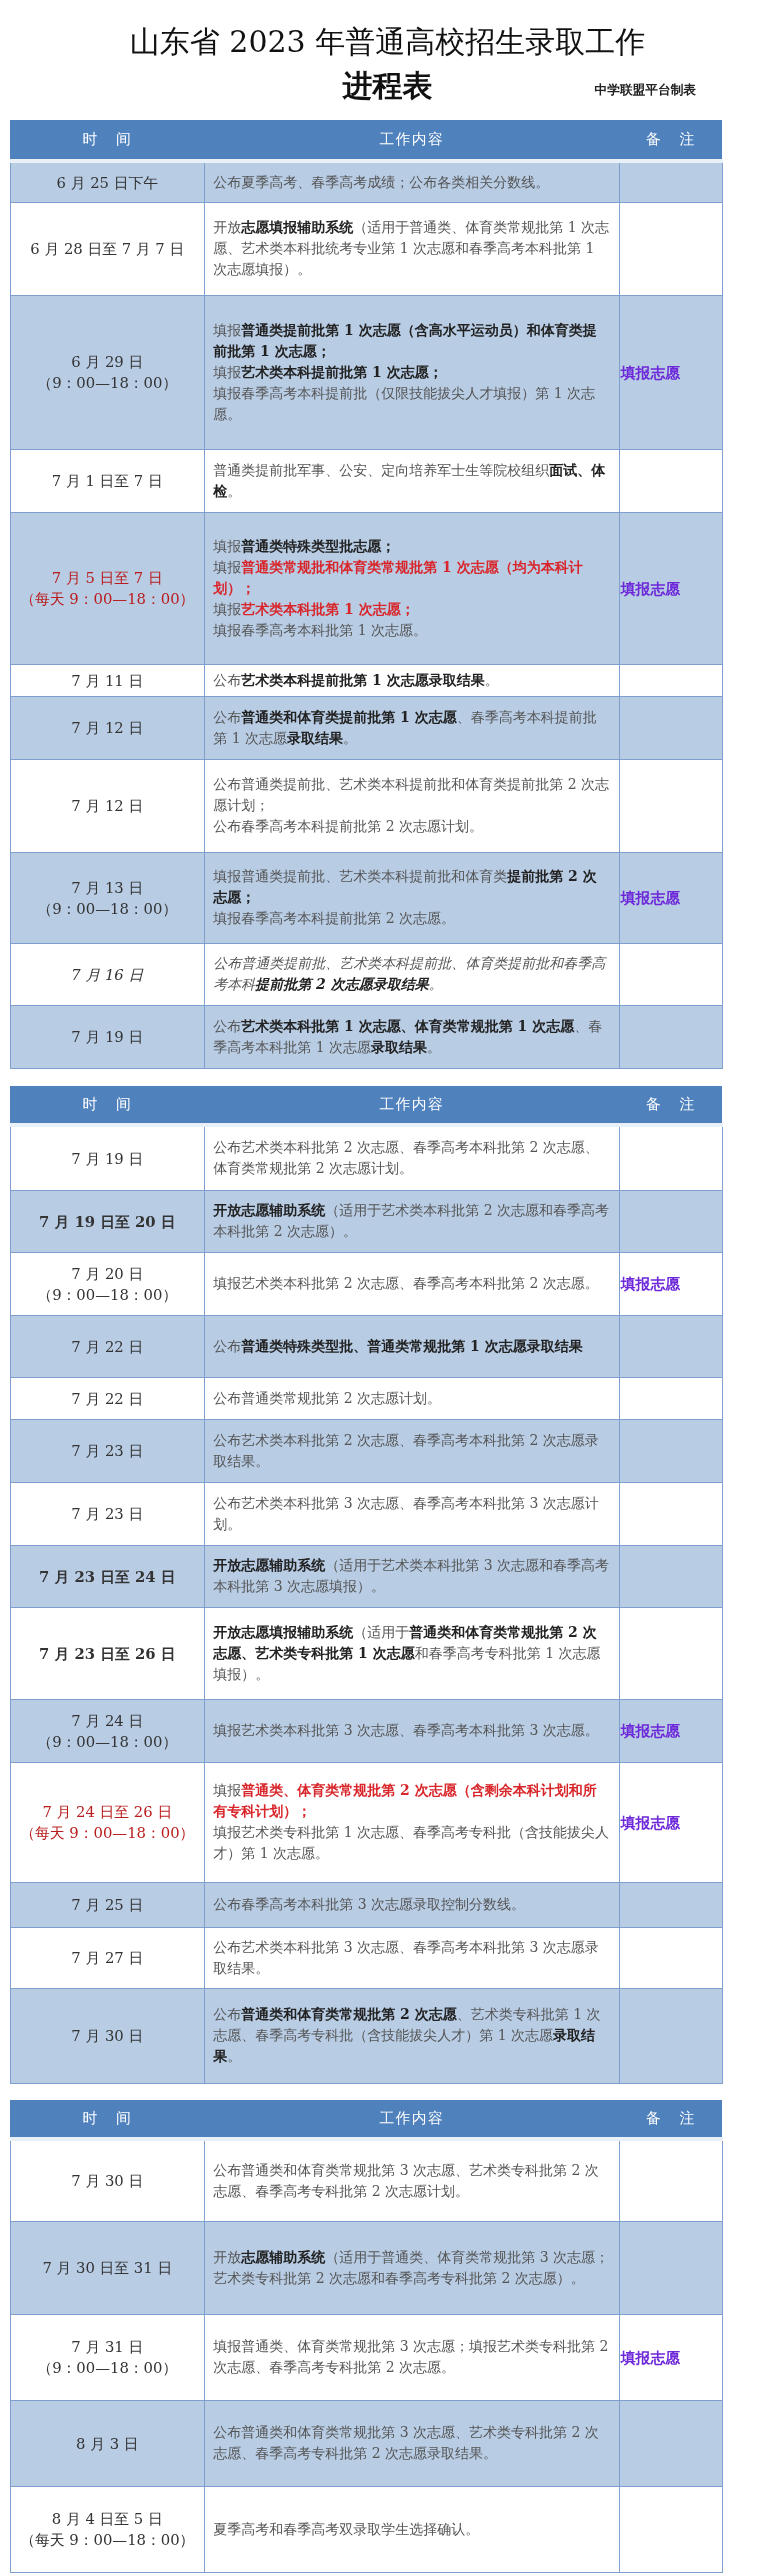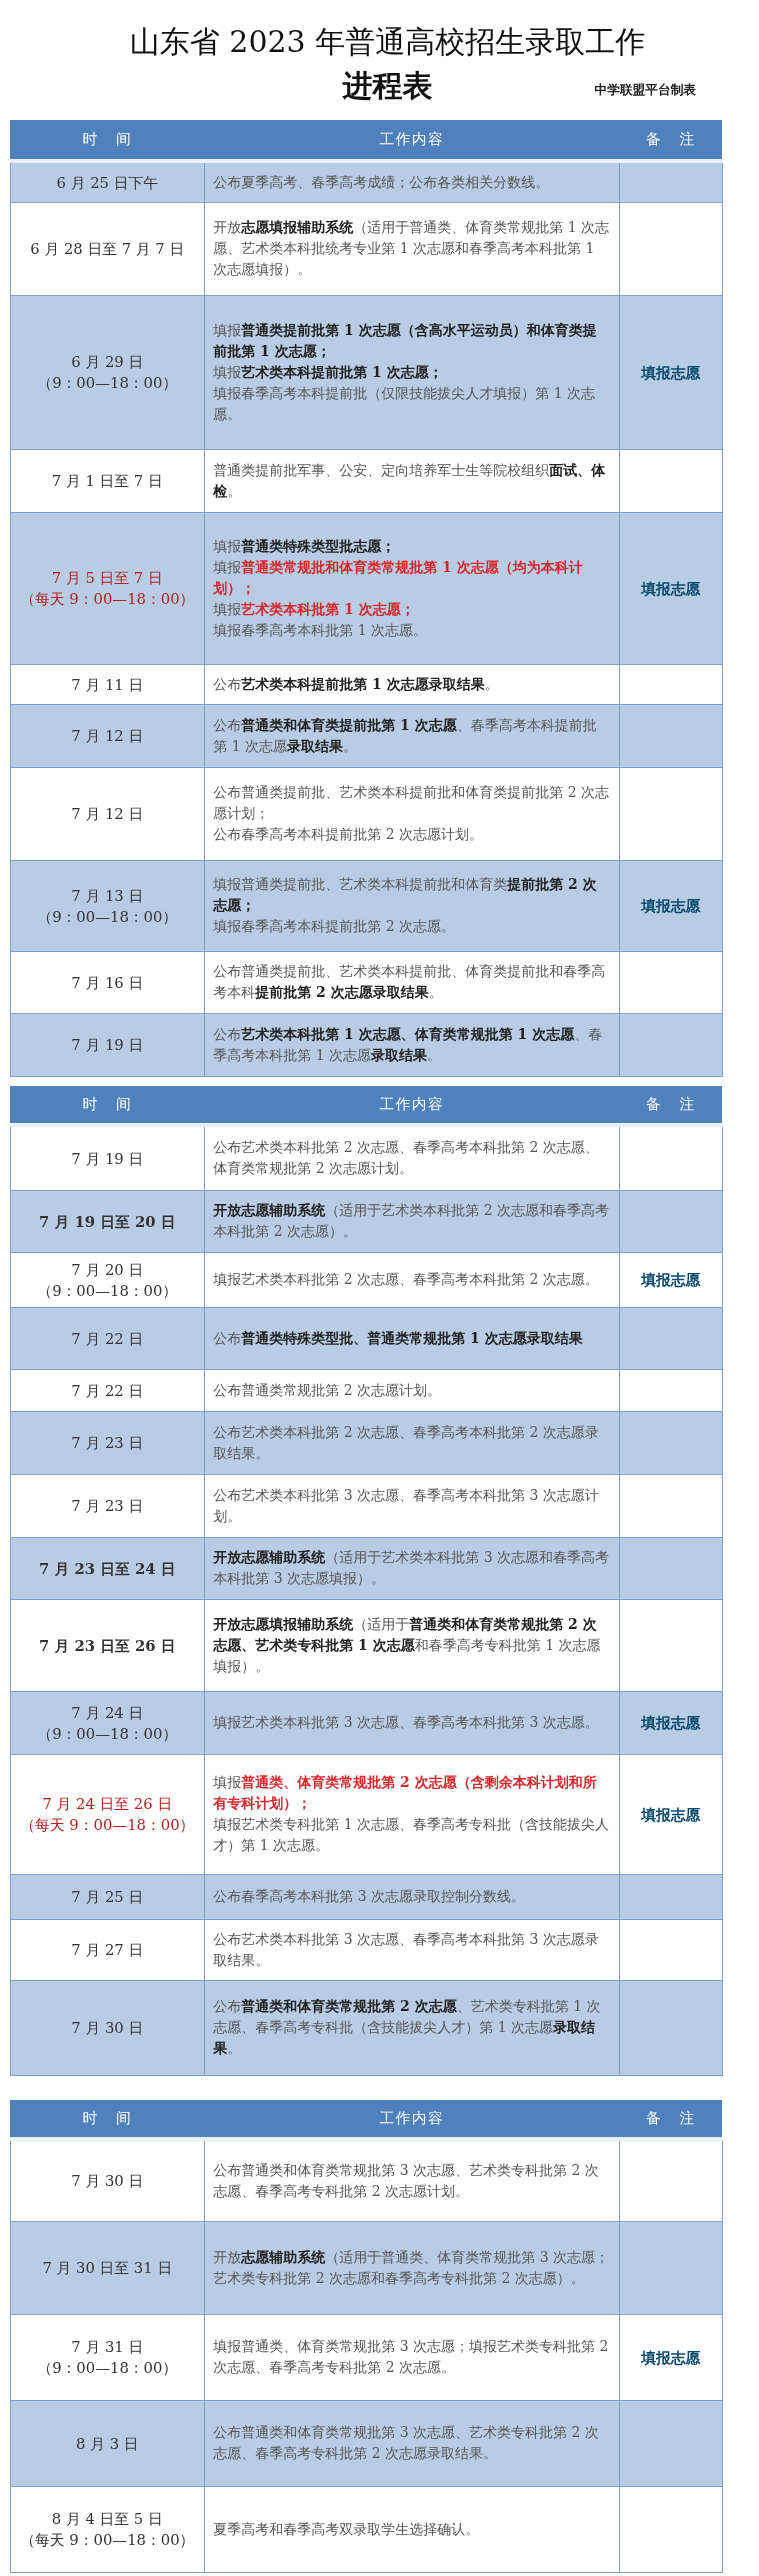--- a/index.html
+++ b/index.html
@@ -15,21 +15,21 @@
   .tbl col.c3 { width: 103px; }
   .tbl th { background: #4f81bd; color: #ffffff; font-weight: normal; font-size: 14.8px;
             font-family: "DejaVu Sans", sans-serif; letter-spacing: 1.4px; border-bottom: 4.2px solid #e9f0f8; }
   .tbl th.h-time, .tbl th.h-note { word-spacing: 11.2px; }
   .tbl td { border: 1.1px solid #7f9fcf; font-size: 14px; line-height: 21px; vertical-align: middle; }
   .tbl tr.alt td { background: #b8cce4; }
   .tbl tr.plain td { background: #ffffff; }
   .tbl td.time { text-align: center; color: #333; font-size: 14.8px; }
   .tbl td.time.red { color: #b91c1c; }
   .tbl td.content { padding: 0 8.4px 0 8.4px; color: #555; text-align: left; }
-  .tbl td.note { text-align: center; color: #0c4a6e; font-weight: bold; font-size: 14.8px; }
+  .tbl td.note { color: #6d28d9; font-weight: bold; font-size: 14.8px; }
   .seg.b { color: #222; font-weight: bold; }
   .seg.r { color: #d9262b; font-weight: bold; }
   .seg.n { color: #555; }
   .line { display: block; }
 </style>
 </head>
 <body>
 
 <div class="title-wrap">
   <div class="title">山东省 2023 年普通高校招生录取工作</div>
@@ -98,21 +98,21 @@
           <span class="line">（每天 9：00—18：00）</span>
         </td>
         <td class="content">
           <span class="line"><span class="seg n">填报</span><span class="seg b">普通类特殊类型批志愿；</span></span>
           <span class="line"><span class="seg n">填报</span><span class="seg r">普通类常规批和体育类常规批第 1 次志愿（均为本科计划）；</span></span>
           <span class="line"><span class="seg n">填报</span><span class="seg r">艺术类本科批第 1 次志愿；</span></span>
           <span class="line"><span class="seg n">填报春季高考本科批第 1 次志愿。</span></span>
         </td>
         <td class="note"><span>填报志愿</span></td>
       </tr>
-      <tr class="plain" style="height: 40px;">
+      <tr class="plain" style="height: 32px;">
         <td class="time">
           <span class="line">7 月 11 日</span>
         </td>
         <td class="content">
           <span class="line"><span class="seg n">公布</span><span class="seg b">艺术类本科提前批第 1 次志愿录取结果</span><span class="seg n">。</span></span>
         </td>
         <td class="note"></td>
       </tr>
       <tr class="alt" style="height: 63px;">
         <td class="time">
@@ -137,21 +137,21 @@
         <td class="time">
           <span class="line">7 月 13 日</span>
           <span class="line">（9：00—18：00）</span>
         </td>
         <td class="content">
           <span class="line"><span class="seg n">填报普通类提前批、艺术类本科提前批和体育类</span><span class="seg b">提前批第 2 次志愿；</span></span>
           <span class="line"><span class="seg n">填报春季高考本科提前批第 2 次志愿。</span></span>
         </td>
         <td class="note"><span>填报志愿</span></td>
       </tr>
-      <tr class="plain" style="height: 62px;">
+      <tr class="plain" style="height: 62px; font-style: italic;">
         <td class="time">
           <span class="line">7 月 16 日</span>
         </td>
         <td class="content">
           <span class="line"><span class="seg n">公布普通类提前批、艺术类本科提前批、体育类提前批和春季高考本科</span><span class="seg b">提前批第 2 次志愿录取结果</span><span class="seg n">。</span></span>
         </td>
         <td class="note"></td>
       </tr>
       <tr class="alt" style="height: 63px;">
         <td class="time">
@@ -190,21 +190,21 @@
       </tr>
       <tr class="alt" style="height: 62px;">
         <td class="time" style="font-weight: bold;">
           <span class="line">7 月 19 日至 20 日</span>
         </td>
         <td class="content">
           <span class="line"><span class="seg b">开放志愿辅助系统</span><span class="seg n">（适用于艺术类本科批第 2 次志愿和春季高考本科批第 2 次志愿）。</span></span>
         </td>
         <td class="note"></td>
       </tr>
-      <tr class="plain" style="height: 55px; padding-left: 32px;">
+      <tr class="plain" style="height: 63px; padding-left: 32px;">
         <td class="time">
           <span class="line">7 月 20 日</span>
           <span class="line">（9：00—18：00）</span>
         </td>
         <td class="content">
           <span class="line"><span class="seg n">填报艺术类本科批第 2 次志愿、春季高考本科批第 2 次志愿。</span></span>
         </td>
         <td class="note"><span>填报志愿</span></td>
       </tr>
       <tr class="alt" style="height: 62px;">

